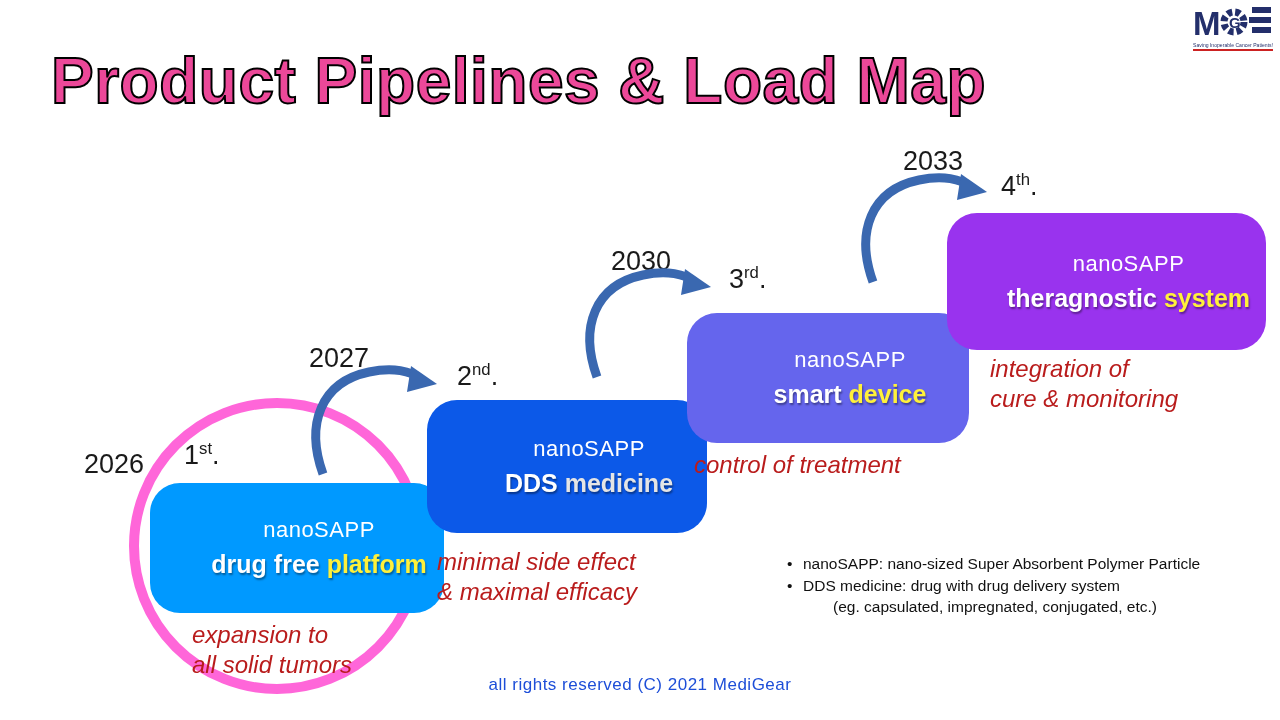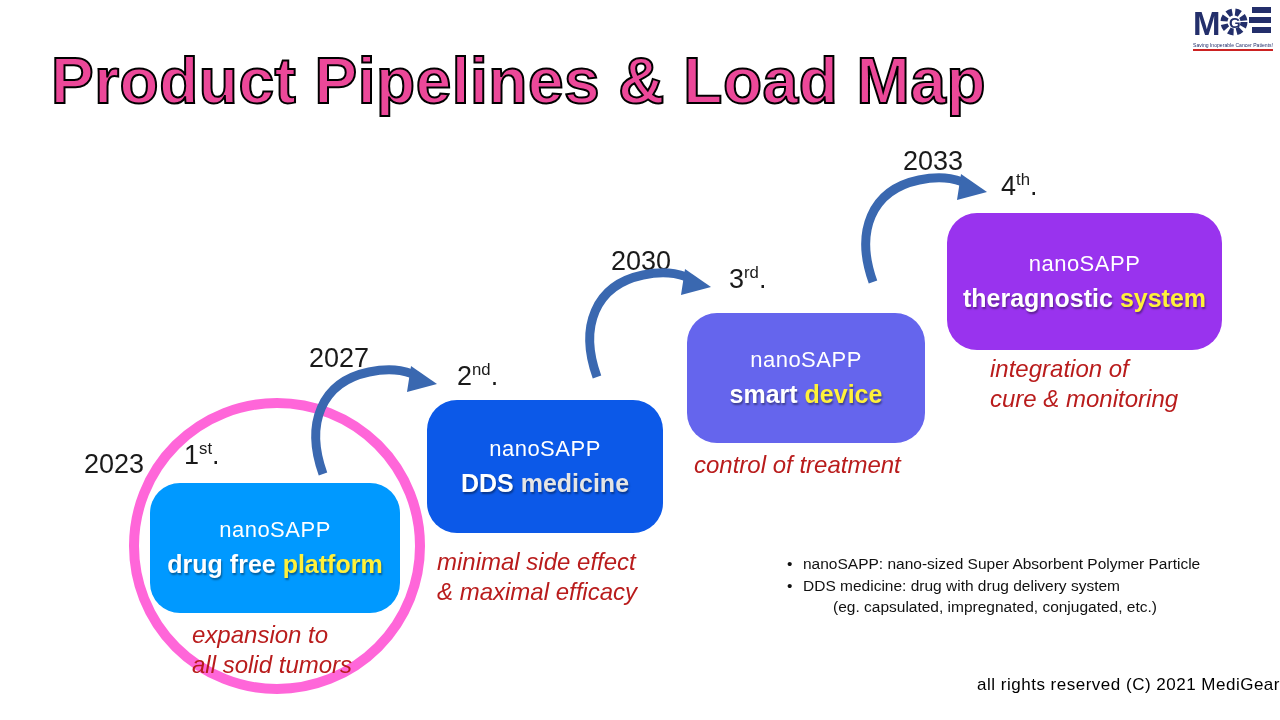--- a/index.html
+++ b/index.html
@@ -28,43 +28,43 @@
   #ord3{left:729px;top:263px}
   #ord4{left:1001px;top:170px}
 
   .arrow-svg{position:absolute;width:150px;height:130px;z-index:3;}
   #arr2{left:303px;top:352px}
   #arr3{left:577px;top:255px}
   #arr4{left:853px;top:160px}
   .arrow-path{fill:none;stroke-width:9;}
 
   .box{position:absolute;border-radius:30px;color:#fff;display:flex;flex-direction:column;
-       align-items:center;justify-content:center;text-align:center;z-index:2;}
+       align-items:center;justify-content:center;text-align:center;z-index:2;padding-left:44px;}
   .box .l1{font-size:22px;letter-spacing:0.5px;}
   .box .l2{font-size:25px;font-weight:bold;margin-top:7px;
            text-shadow:1px 2px 2px rgba(0,0,0,0.4);white-space:nowrap;}
   #box1{left:150px;top:483px;width:250px;height:130px}
   #box2{left:427px;top:400px;width:236px;height:133px}
   #box3{left:687px;top:313px;width:238px;height:130px}
   #box4{left:947px;top:213px;width:275px;height:137px}
 
   .caption{position:absolute;font-size:24px;color:#b91c1c;line-height:30px;z-index:2;white-space:nowrap;font-style:italic;}
   #cap1{left:192px;top:620px}
   #cap2{left:437px;top:547px}
   #cap3{left:694px;top:450px}
   #cap4{left:990px;top:354px}
 
   .fnotes{position:absolute;left:787px;top:553px;font-size:15.5px;color:#111;
           line-height:21.5px;z-index:2;}
   .fnote-line{display:flex;white-space:nowrap;}
   .fnote-bullet{width:16px;}
   .fnote-indent{margin-left:46px;white-space:nowrap;}
 
-  .footer{position:absolute;left:0;right:0;top:675px;text-align:right;font-size:17px;
-          color:#000000;letter-spacing:0.5px;}
+  .footer{position:absolute;left:0;right:0;top:675px;text-align:center;font-size:17px;
+          color:#1d4ed8;letter-spacing:0.5px;}
 </style>
 </head>
 <body>
 
 <div class="slide">
 
   <div class="title">Product Pipelines &amp; Load Map</div>
 
   <svg class="logo" viewBox="0 0 82 48">
     <text x="1" y="29" font-size="33" font-weight="900" fill="#232F6B">M</text>
@@ -74,21 +74,21 @@
       <rect x="60" y="1" width="19" height="6" fill="#232F6B"></rect>
       <rect x="57" y="11" width="22" height="6" fill="#232F6B"></rect>
       <rect x="60" y="21" width="19" height="6" fill="#232F6B"></rect>
     </g>
     <text x="41" y="41" font-size="6.2" text-anchor="middle" textLength="80" lengthAdjust="spacingAndGlyphs" fill="#232F6B">Saving Inoperable Cancer Patients!</text>
     <rect x="1" y="43" width="80" height="2" fill="#CC2222"></rect>
   </svg>
 
   <div class="highlight-circle" style="border-color: rgb(255, 102, 217);"></div>
 
-  <div class="year" id="yr1">2023</div>
+  <div class="year" id="yr1">2026</div>
   <div class="year" id="yr2">2027</div>
   <div class="year" id="yr3">2030</div>
   <div class="year" id="yr4">2033</div>
 
   <div class="ordinal" id="ord1"><span>1</span><sup>st</sup><span>.</span></div>
   <div class="ordinal" id="ord2"><span>2</span><sup>nd</sup><span>.</span></div>
   <div class="ordinal" id="ord3"><span>3</span><sup>rd</sup><span>.</span></div>
   <div class="ordinal" id="ord4"><span>4</span><sup>th</sup><span>.</span></div>
 
   <svg class="arrow-svg" id="arr2" viewBox="0 0 150 130">

